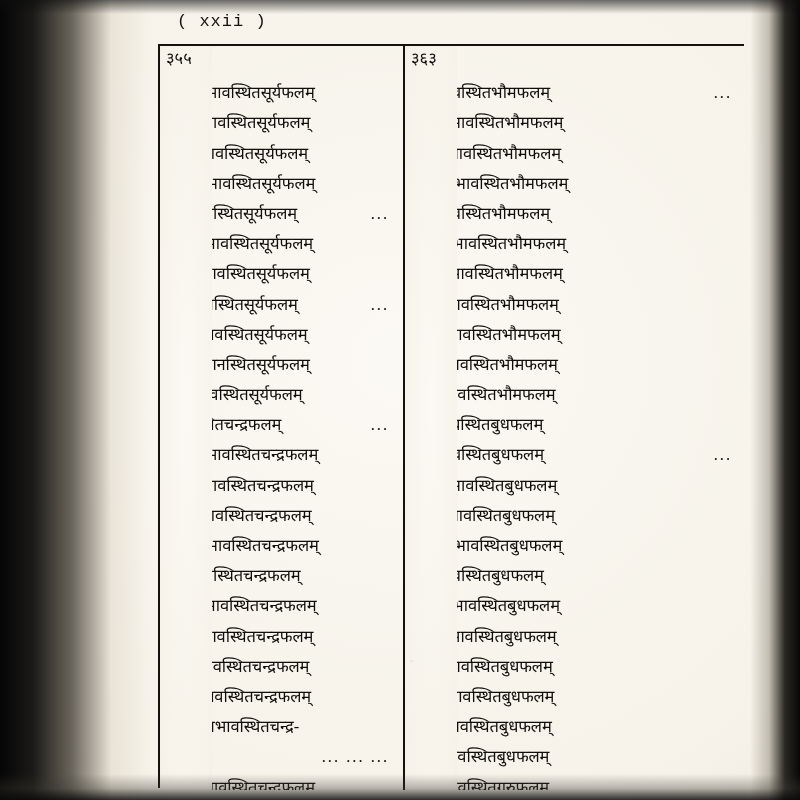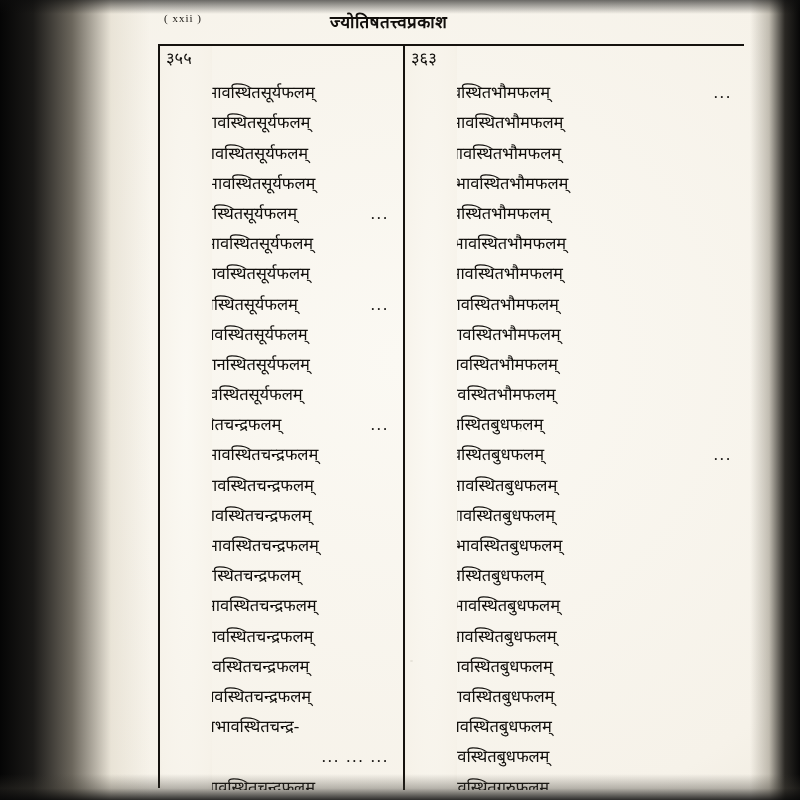--- a/index.html
+++ b/index.html
@@ -61,24 +61,24 @@
 
   .header {
     position: absolute;
     top: 12px;
     left: 0;
     width: 600px;
     height: 26px;
   }
   .folio {
     position: absolute;
-    left: 14px;
+    left: 27px;
     top: 0;
-    font-family: Liberation Serif, serif;
-    font-size: 11px;
+    font-family: Liberation Mono, monospace;
+    font-size: 17px;
     color: #16130f;
     letter-spacing: 1px;
   }
   .running-title {
     position: absolute;
     left: 180px;
     top: -2px;
     font-family: "Liberation Serif", serif;
     font-size: 17px;
     font-weight: bold;
@@ -176,21 +176,20 @@
 </style>
 </head>
 <body>
 
 <div class="page">
 
   <div class="content">
 
     <div class="header">
       <div class="folio">( xxii )</div>
-      <div class="running-title">ज्योतिषतत्त्वप्रकाश</div>
     </div>
 
     <div class="table-wrap">
       <div class="rule-mid"></div>
 
       <div class="col col-left">
         <div class="rows" id="rows-left">
             <div class="row head-row">
               <div class="entry">विषय</div>
               <div class="leader"></div>

